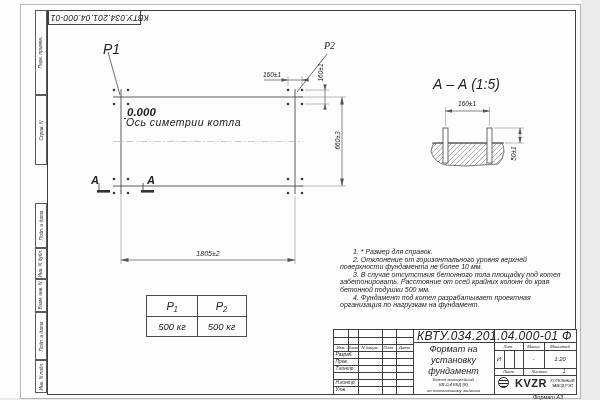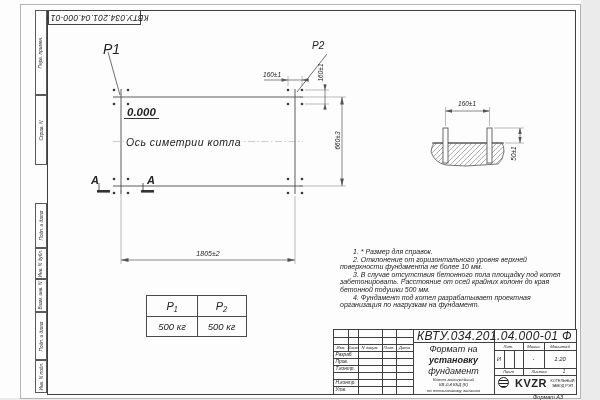--- a/index.html
+++ b/index.html
@@ -161,30 +161,31 @@
 
       <line x1="494" y1="128" x2="524" y2="128" stroke="#777" stroke-width="0.5"></line>
       <line x1="505" y1="143" x2="524" y2="143" stroke="#777" stroke-width="0.5"></line>
       <line x1="520" y1="128" x2="520" y2="143" stroke="#555" stroke-width="0.7"></line>
       <polygon points="520,128 518.3,134 521.7,134" fill="#555"></polygon>
       <polygon points="520,143 518.3,137 521.7,137" fill="#555"></polygon>
     </g>
   </svg>
 
   <div class="t" style="left:103px;top:41px;font-size:14px;">P1</div>
-  <div class="t" style="left:312px;top:40px;font-size:10px;">P2</div>
+  <div class="t" style="left:324px;top:40px;font-size:10px;font-family:Liberation Serif, serif;">P2</div>
   <div class="t" style="left:124px;top:106px;font-size:11.5px;font-weight:600;border-bottom:1.2px solid #333;background:#fdfdfd;padding:0 3px;">0.000</div>
-  <div class="t" style="left:126px;top:136px;font-size:10.5px;font-weight:500;letter-spacing:.5px;background:#fdfdfd;">Ось симетрии котла</div>
+  <div class="t" style="left:126px;top:116px;font-size:10.5px;font-weight:500;letter-spacing:.5px;background:#fdfdfd;">Ось симетрии котла</div>
   <div class="t" style="left:208px;top:250px;font-size:7px;transform:translateX(-50%);">1805±2</div>
   <div class="t rot90" style="left:321px;top:137px;width:32px;font-size:6.5px;">660±3</div>
   <div class="t" style="left:263px;top:71px;font-size:6.5px;">160±1</div>
   <div class="t rot90" style="left:307px;top:69px;width:26px;font-size:6.5px;">160±1</div>
   <div class="t" style="left:91px;top:174px;font-size:11px;font-weight:600;">А</div>
   <div class="t" style="left:147px;top:174px;font-size:11px;font-weight:600;">А</div>
 
+  <div class="t" style="left:433px;top:76px;font-size:14px;font-weight:500;">А – А (1:5)</div>
   <div class="t" style="left:467px;top:100px;font-size:6.5px;transform:translateX(-50%);">160±1</div>
   <div class="t rot90" style="left:500px;top:150px;width:26px;font-size:6.5px;">50±1</div>
 
   <div class="ltable">
     <div class="vl" style="left:50px;top:0;height:40px;background:#4a4a4a;"></div>
     <div class="hl" style="left:0;top:20px;width:99px;background:#4a4a4a;"></div>
     <div class="cell" style="left:50px;top:0;width:49px;height:20px;font-size:11px;">P₂</div>
     <div class="cell" style="left:0;top:0;width:50px;height:20px;font-size:11px;">P₁</div>
     <div class="cell" style="left:0;top:20px;width:50px;height:20px;font-size:9.5px;">500 кг</div>
     <div class="cell" style="left:50px;top:20px;width:49px;height:20px;font-size:9.5px;">500 кг</div>
@@ -222,21 +223,21 @@
     <div class="c" style="left:24px;top:14px;width:24px;height:7px;font-size:4.2px;">N докум.</div>
     <div class="c" style="left:48px;top:14px;width:14px;height:7px;font-size:4.2px;">Подп.</div>
     <div class="c" style="left:62px;top:14px;width:17px;height:7px;font-size:4.2px;">Дата</div>
     <div class="c" style="left:1.5px;top:21px;width:22px;height:7px;font-size:4.8px;justify-content:flex-start;">Разраб.</div>
     <div class="c" style="left:1.5px;top:28px;width:22px;height:7px;font-size:4.8px;justify-content:flex-start;">Пров.</div>
     <div class="c" style="left:1.5px;top:35px;width:22px;height:7px;font-size:4.8px;justify-content:flex-start;">Т.контр.</div>
     <div class="c" style="left:1.5px;top:49px;width:22px;height:7px;font-size:4.8px;justify-content:flex-start;">Н.контр.</div>
     <div class="c" style="left:1.5px;top:56px;width:22px;height:7px;font-size:4.8px;justify-content:flex-start;">Утв.</div>
 
     <div class="c" style="left:79px;top:13px;width:81px;height:11px;font-size:9px;font-weight:500;">Формат на</div>
-    <div class="c" style="left:79px;top:24px;width:81px;height:11px;font-size:9px;font-weight:700;">установку</div>
+    <div class="c" style="left:79px;top:24px;width:81px;height:11px;font-size:9px;font-weight:400;">установку</div>
     <div class="c" style="left:79px;top:35px;width:81px;height:11px;font-size:9px;font-weight:500;">фундамент</div>
     <div class="c" style="left:79px;top:46.5px;width:81px;height:5px;font-size:4.3px;">Котел водогрейный</div>
     <div class="c" style="left:79px;top:52px;width:81px;height:5px;font-size:4.3px;">КВ-0,4 КБД (К)</div>
     <div class="c" style="left:79px;top:57.5px;width:81px;height:5px;font-size:4.3px;">по техническому заданию</div>
 
     <div class="hl" style="left:160px;top:20px;width:82px;"></div>
     <div class="hl" style="left:160px;top:38px;width:82px;"></div>
     <div class="hl" style="left:160px;top:45px;width:82px;"></div>
     <div class="vl" style="left:189px;top:12px;height:33px;"></div>
     <div class="vl" style="left:210px;top:12px;height:26px;"></div>

